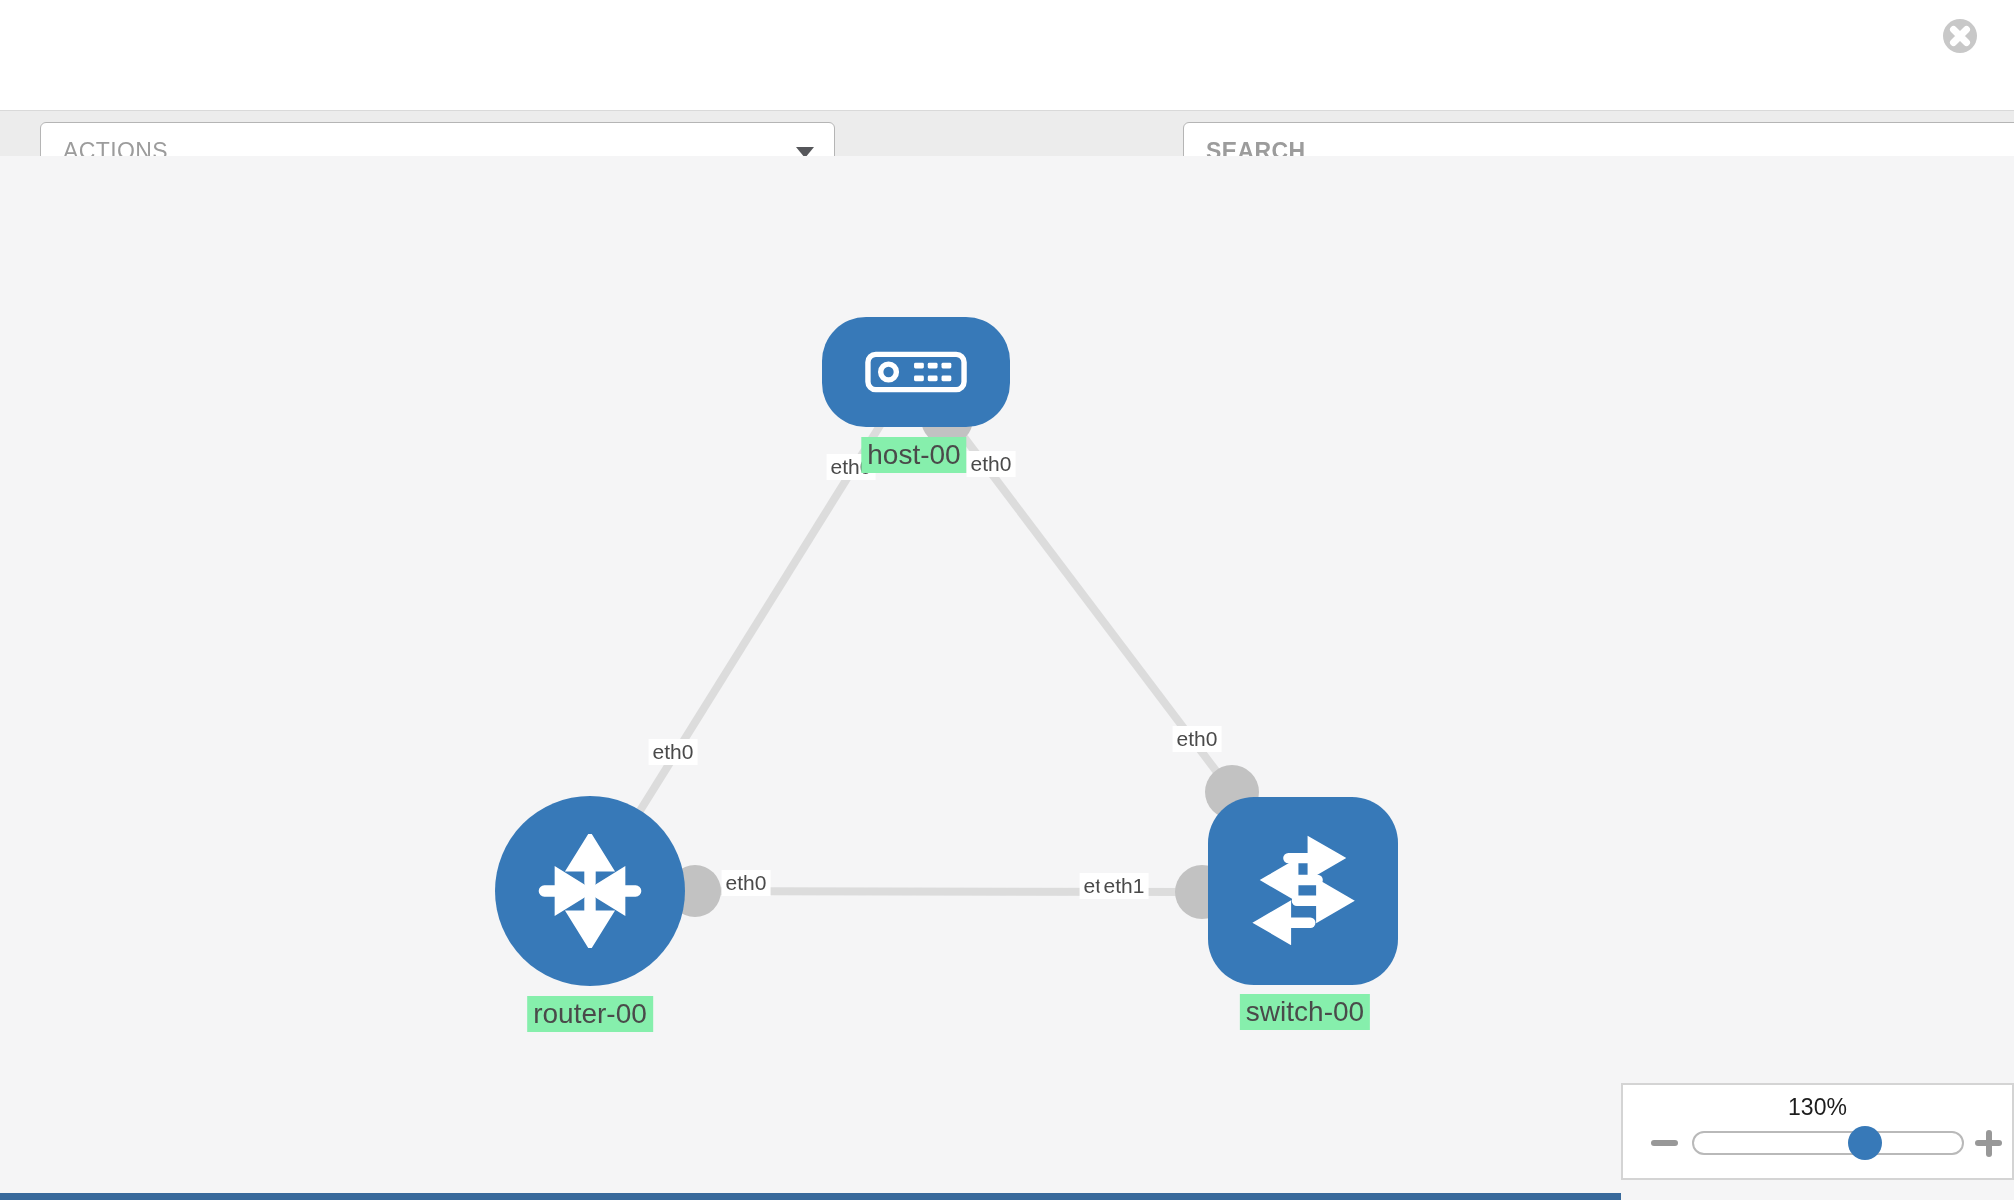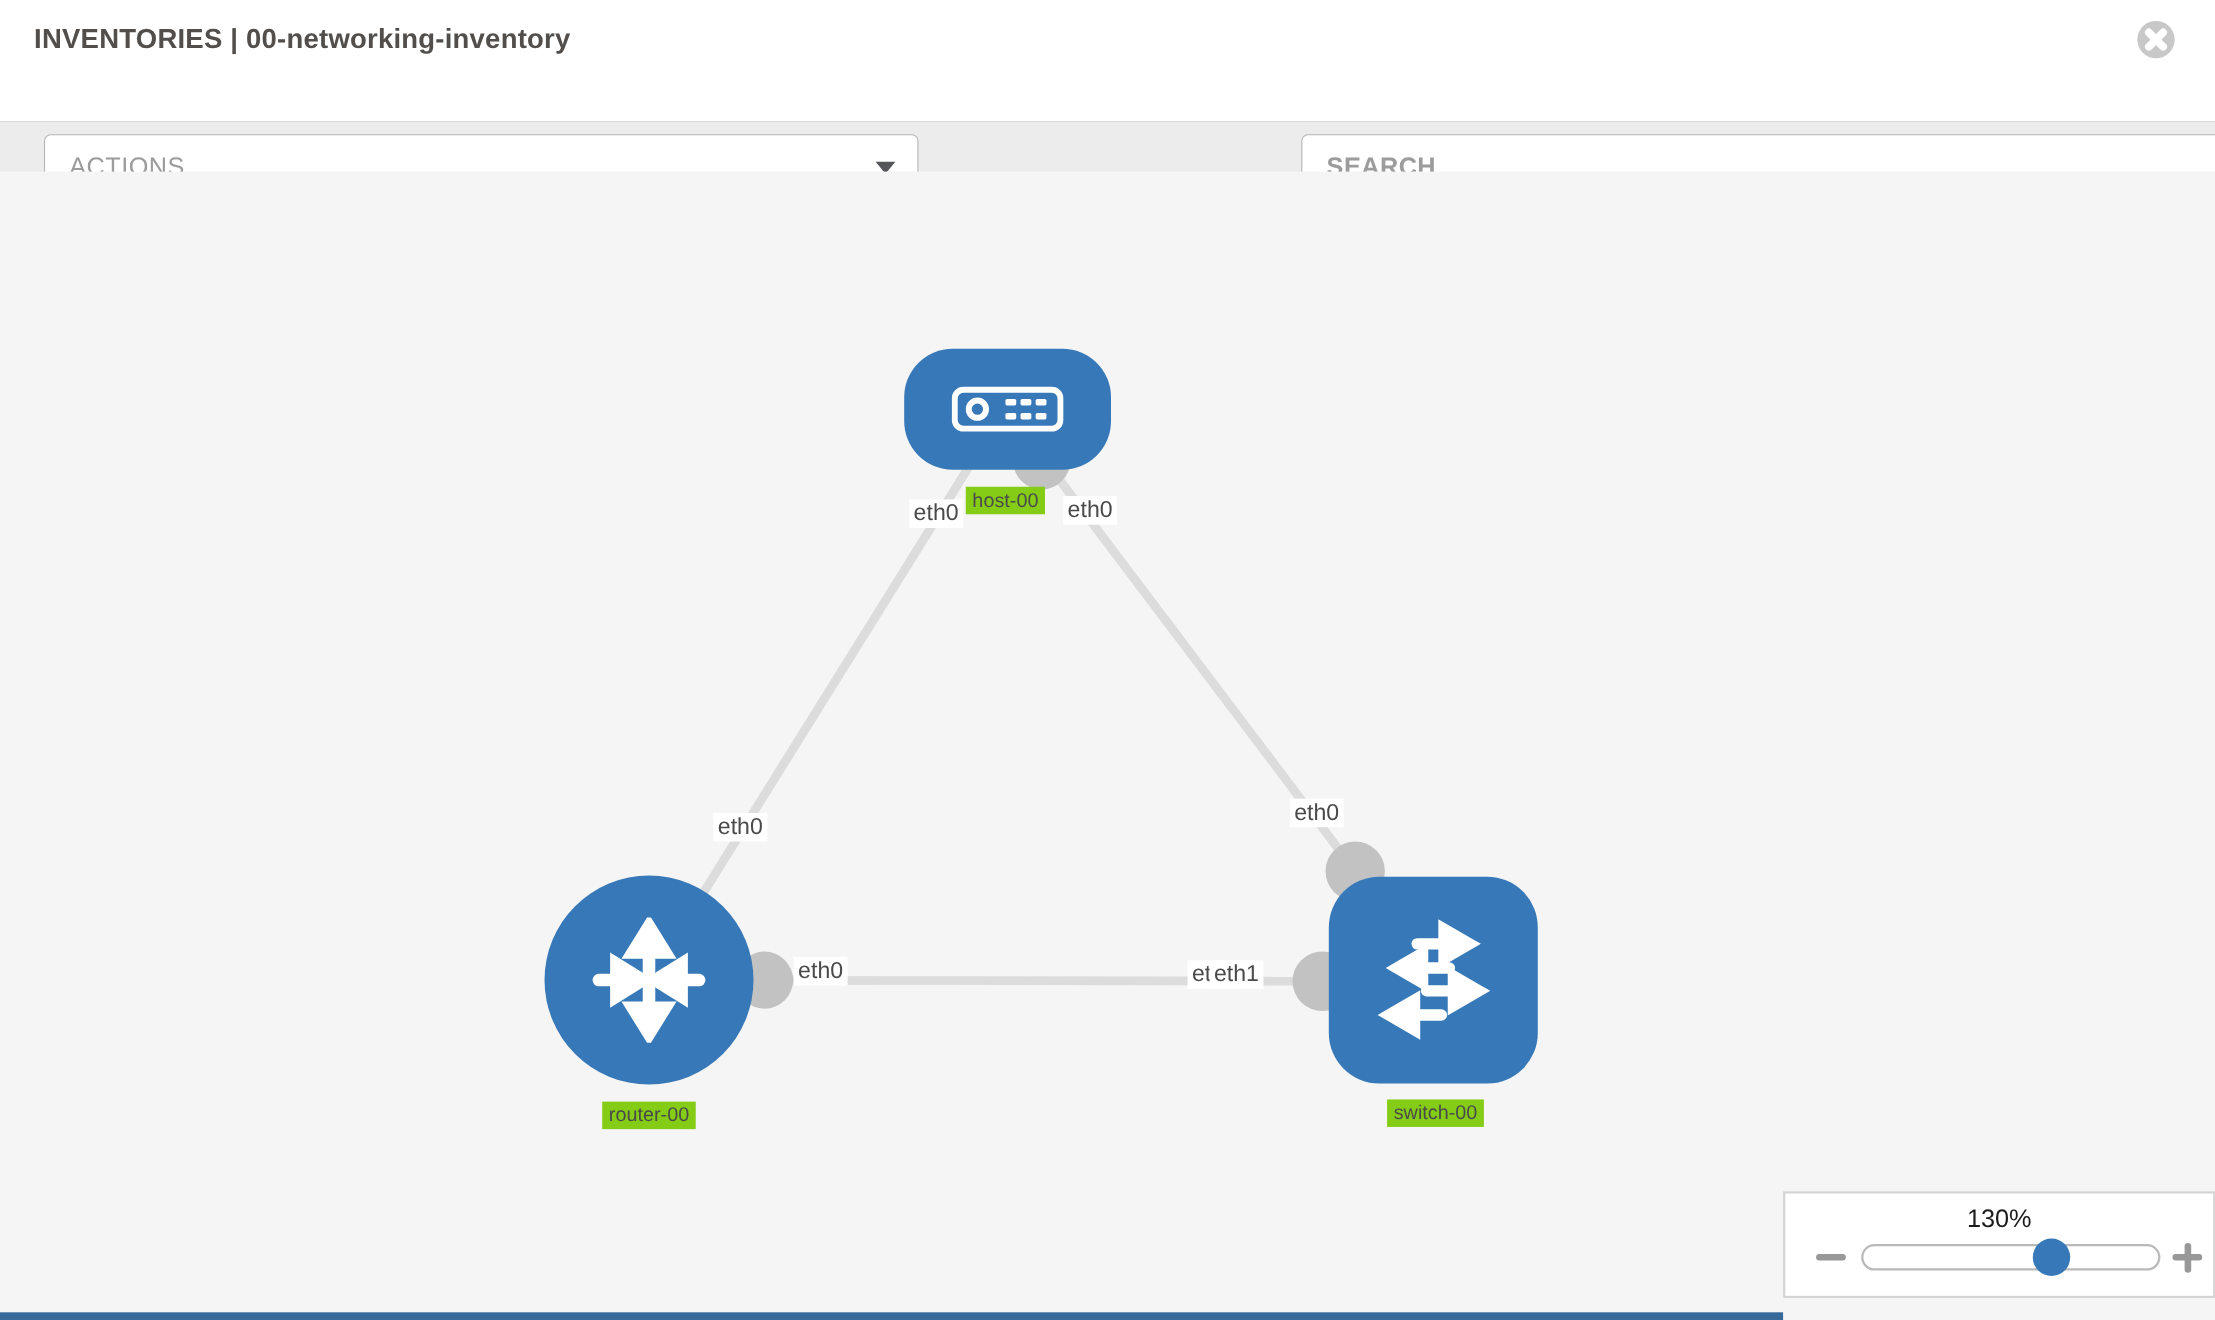--- a/index.html
+++ b/index.html
@@ -23,39 +23,38 @@
 
   
   .canvas { position:absolute; left:0; top:156px; width:2014px; height:1044px; background:#f5f5f6; }
   .links-layer { position:absolute; left:0; top:0; }
 
   .node { position:absolute; background:#3779b8; display:flex; align-items:center; justify-content:center; cursor:pointer; }
   .node-host   { left:822px;  top:161px; width:188px; height:110px; border-radius:44px; }
   .node-router { left:495px;  top:640px; width:190px; height:190px; border-radius:50%; }
   .node-switch { left:1208px; top:641px; width:190px; height:188px; border-radius:46px; }
 
-  .nlabel { position:absolute; transform:translate(-50%,-50%); background:#84cc16; color:#4a4a4a; font-size:18px; padding:2px 6px; white-space:nowrap; }
+  .nlabel { position:absolute; transform:translate(-50%,-50%); background:#86efac; color:#4a4a4a; font-size:28px; padding:2px 6px; white-space:nowrap; }
   .ilabel { position:absolute; transform:translate(-50%,-50%); background:#fff; color:#4a4a4a; font-size:21px; padding:1px 4px; white-space:nowrap; }
 
   
   .zoom-panel { position:absolute; left:1621px; top:1083px; width:393px; height:97px; background:#fff; border:2px solid #d4d4d4; }
   .zoom-value { position:absolute; left:0; right:0; top:9px; text-align:center; font-size:23px; color:#1c1c1c; }
   .zoom-minus { position:absolute; left:28px; top:55px; width:27px; height:6px; border-radius:3px; background:#989898; cursor:pointer; }
   .zoom-track { position:absolute; left:69px; top:46px; width:272px; height:24px; border:2px solid #b9b9b9; border-radius:12px; background:#fff; cursor:pointer; }
   .zoom-handle { position:absolute; left:225px; top:41px; width:34px; height:34px; border-radius:50%; background:#3779b8; cursor:grab; }
   .zoom-plus-h { position:absolute; left:352px; top:55px; width:27px; height:6px; border-radius:3px; background:#989898; cursor:pointer; }
   .zoom-plus-v { position:absolute; left:362.5px; top:44.5px; width:6px; height:27px; border-radius:3px; background:#989898; }
 
   .bottom-bar { position:absolute; left:0; bottom:0; width:1621px; height:7px; background:#38699b; }
 </style>
 </head>
 <body>
 
 <div class="header">
-  <div class="page-title">INVENTORIES | 00-networking-inventory</div>
   <div class="close-btn">
     <svg width="36" height="36" viewBox="0 0 36 36">
       <circle cx="18" cy="18" r="17" fill="#c8c8c8"></circle>
       <path d="M11.5 11.5 L24.5 24.5 M24.5 11.5 L11.5 24.5" stroke="#fff" stroke-width="7" stroke-linecap="round"></path>
     </svg>
   </div>
 </div>
 
 <div class="toolbar">
   <div class="dropdown dd-actions">

